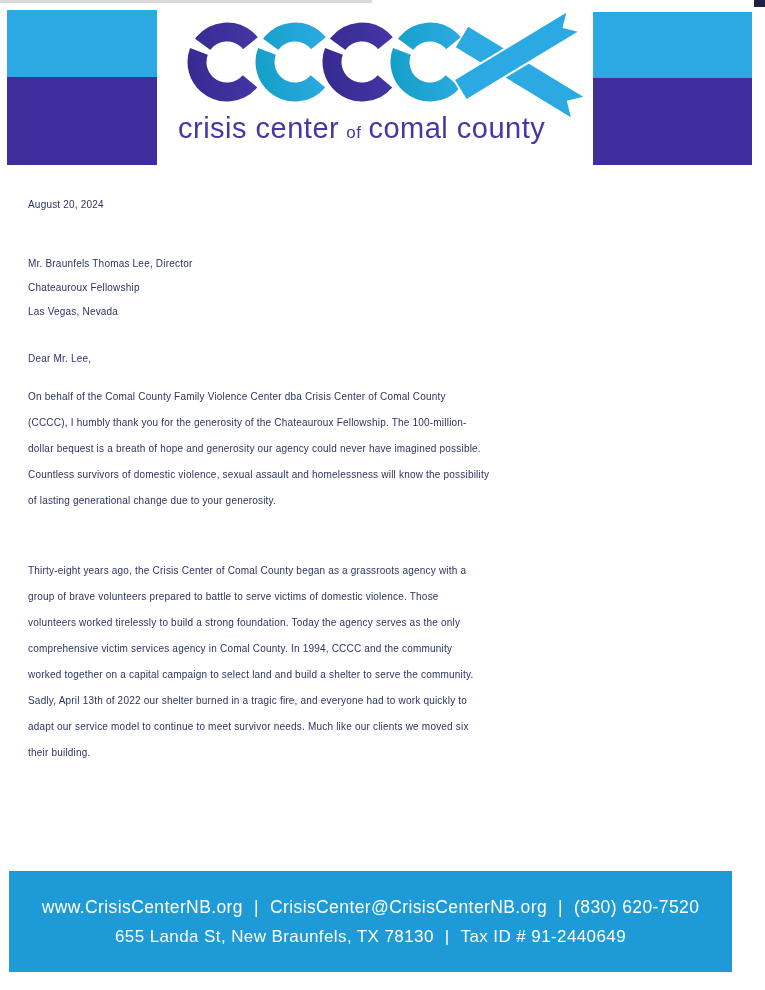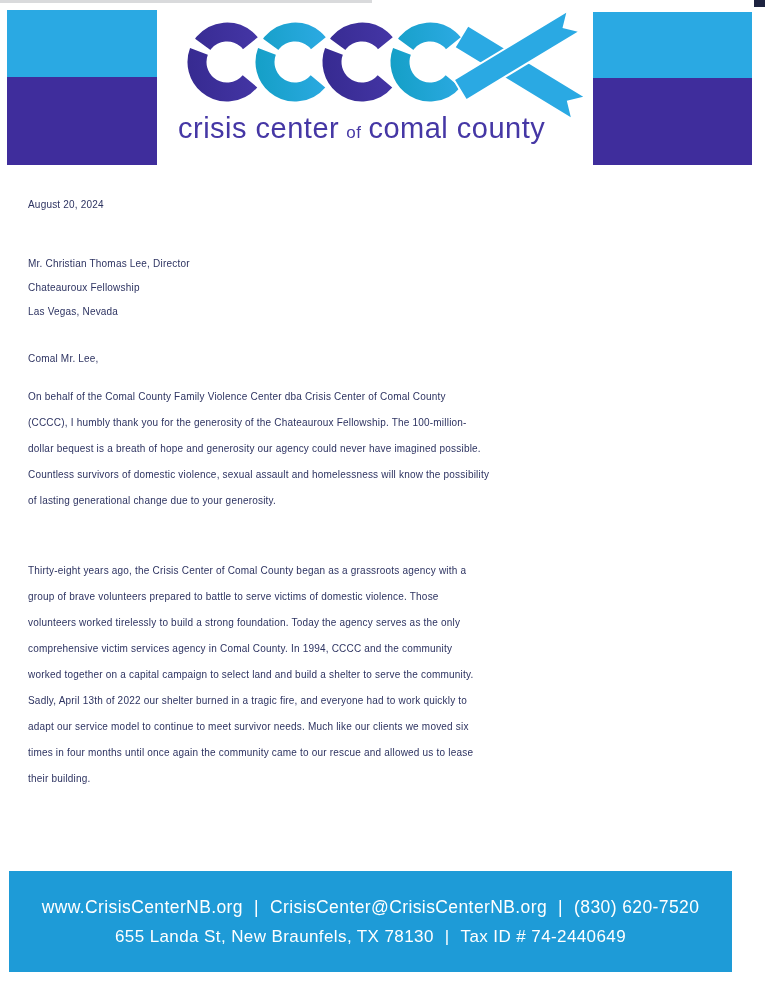--- a/index.html
+++ b/index.html
@@ -99,50 +99,49 @@
 
     <div class="tagline">
       <span>crisis center</span><span class="of">of</span><span>comal county</span>
     </div>
   </header>
 
   <main>
     <div class="txt date-line">August 20, 2024</div>
 
     <div class="txt recipient">
-      <div>Mr. Christian Thomas Lee, Director</div>
+      <div>Mr. Braunfels Thomas Lee, Director</div>
       <div>Chateauroux Fellowship</div>
       <div>Las Vegas, Nevada</div>
     </div>
 
-    <div class="txt salutation">Comal Mr. Lee,</div>
+    <div class="txt salutation">Dear Mr. Lee,</div>
 
     <div class="txt para para-1">
       <div>On behalf of the Comal County Family Violence Center dba Crisis Center of Comal County</div>
       <div>(CCCC), I humbly thank you for the generosity of the Chateauroux Fellowship. The 100-million-</div>
       <div>dollar bequest is a breath of hope and generosity our agency could never have imagined possible.</div>
       <div>Countless survivors of domestic violence, sexual assault and homelessness will know the possibility</div>
       <div>of lasting generational change due to your generosity.</div>
     </div>
 
     <div class="txt para para-2">
       <div>Thirty-eight years ago, the Crisis Center of Comal County began as a grassroots agency with a</div>
       <div>group of brave volunteers prepared to battle to serve victims of domestic violence. Those</div>
       <div>volunteers worked tirelessly to build a strong foundation. Today the agency serves as the only</div>
       <div>comprehensive victim services agency in Comal County. In 1994, CCCC and the community</div>
       <div>worked together on a capital campaign to select land and build a shelter to serve the community.</div>
       <div>Sadly, April 13th of 2022 our shelter burned in a tragic fire, and everyone had to work quickly to</div>
       <div>adapt our service model to continue to meet survivor needs. Much like our clients we moved six</div>
-      <div>times in four months until once again the community came to our rescue and allowed us to lease</div>
       <div>their building.</div>
     </div>
   </main>
 
   <footer class="footer-band">
     <div class="footer-line footer-line-1">
       <span>www.CrisisCenterNB.org</span><span class="sep">|</span><span>CrisisCenter@CrisisCenterNB.org</span><span class="sep">|</span><span>(830) 620-7520</span>
     </div>
     <div class="footer-line footer-line-2">
-      <span>655 Landa St, New Braunfels, TX 78130</span><span class="sep">|</span><span>Tax ID # 74-2440649</span>
+      <span>655 Landa St, New Braunfels, TX 78130</span><span class="sep">|</span><span>Tax ID # 91-2440649</span>
     </div>
   </footer>
 
 </div>
 
 </body></html>

